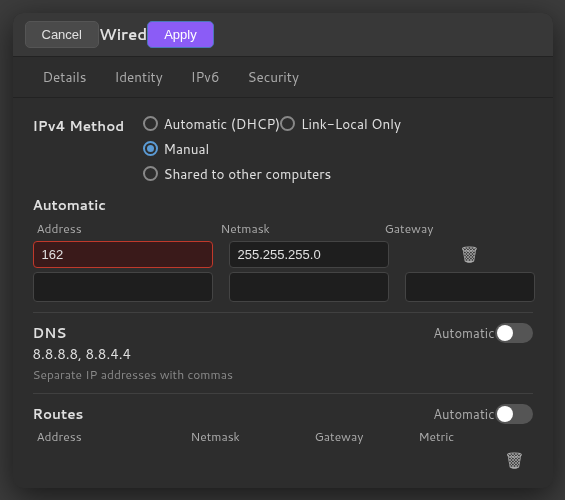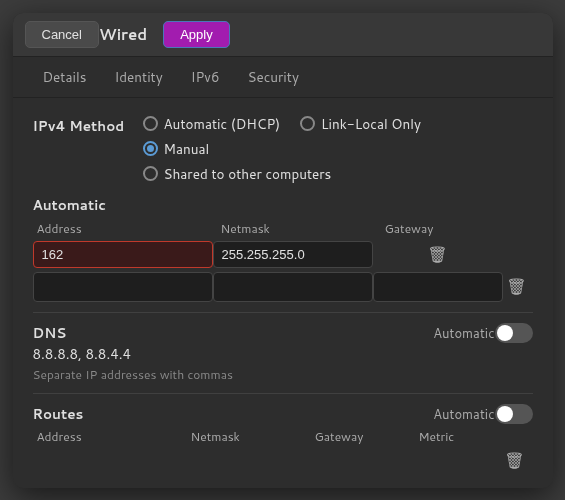--- a/index.html
+++ b/index.html
@@ -36,24 +36,23 @@
     .btn-cancel, .btn-apply {
       background: #4a4a4a;
       border: 1px solid #555;
       border-radius: 5px;
       color: #e0e0e0;
       padding: 5px 16px;
       cursor: pointer;
       font-size: 13px;
     }
     .btn-apply {
-      background: #a21caf;
+      background: #8b5cf6;
       border-color: #4a78b8;
       color: #fff;
-      margin-left: 16px;
     }
 
     .tabs {
       display: flex;
       padding: 0 16px;
       background: #2d2d2d;
       border-bottom: 1px solid #222;
     }
     .tab {
       padding: 10px 14px;
@@ -86,21 +85,20 @@
     }
     .radio-group {
       display: flex;
       flex-direction: column;
       gap: 6px;
       flex: 1;
     }
     .radio-row {
       display: flex;
       align-items: center;
-      gap: 20px;
     }
     .radio-option {
       display: flex;
       align-items: center;
       gap: 6px;
       cursor: pointer;
       font-size: 13.5px;
       color: #e0e0e0;
     }
     .radio-circle {
@@ -135,21 +133,21 @@
       grid-template-columns: 180px 160px 130px 28px;
       gap: 4px;
       color: #aaa;
       font-size: 12px;
       margin-bottom: 4px;
       padding: 0 4px;
     }
     .address-row {
       display: grid;
       grid-template-columns: 180px 160px 130px 28px;
-      gap: 0;
+      gap: 16px;
       margin-bottom: 4px;
       align-items: center;
     }
     .addr-input {
       background: #1e1e1e;
       border: 1px solid #444;
       border-radius: 4px;
       color: #e0e0e0;
       padding: 5px 8px;
       font-size: 13px;

